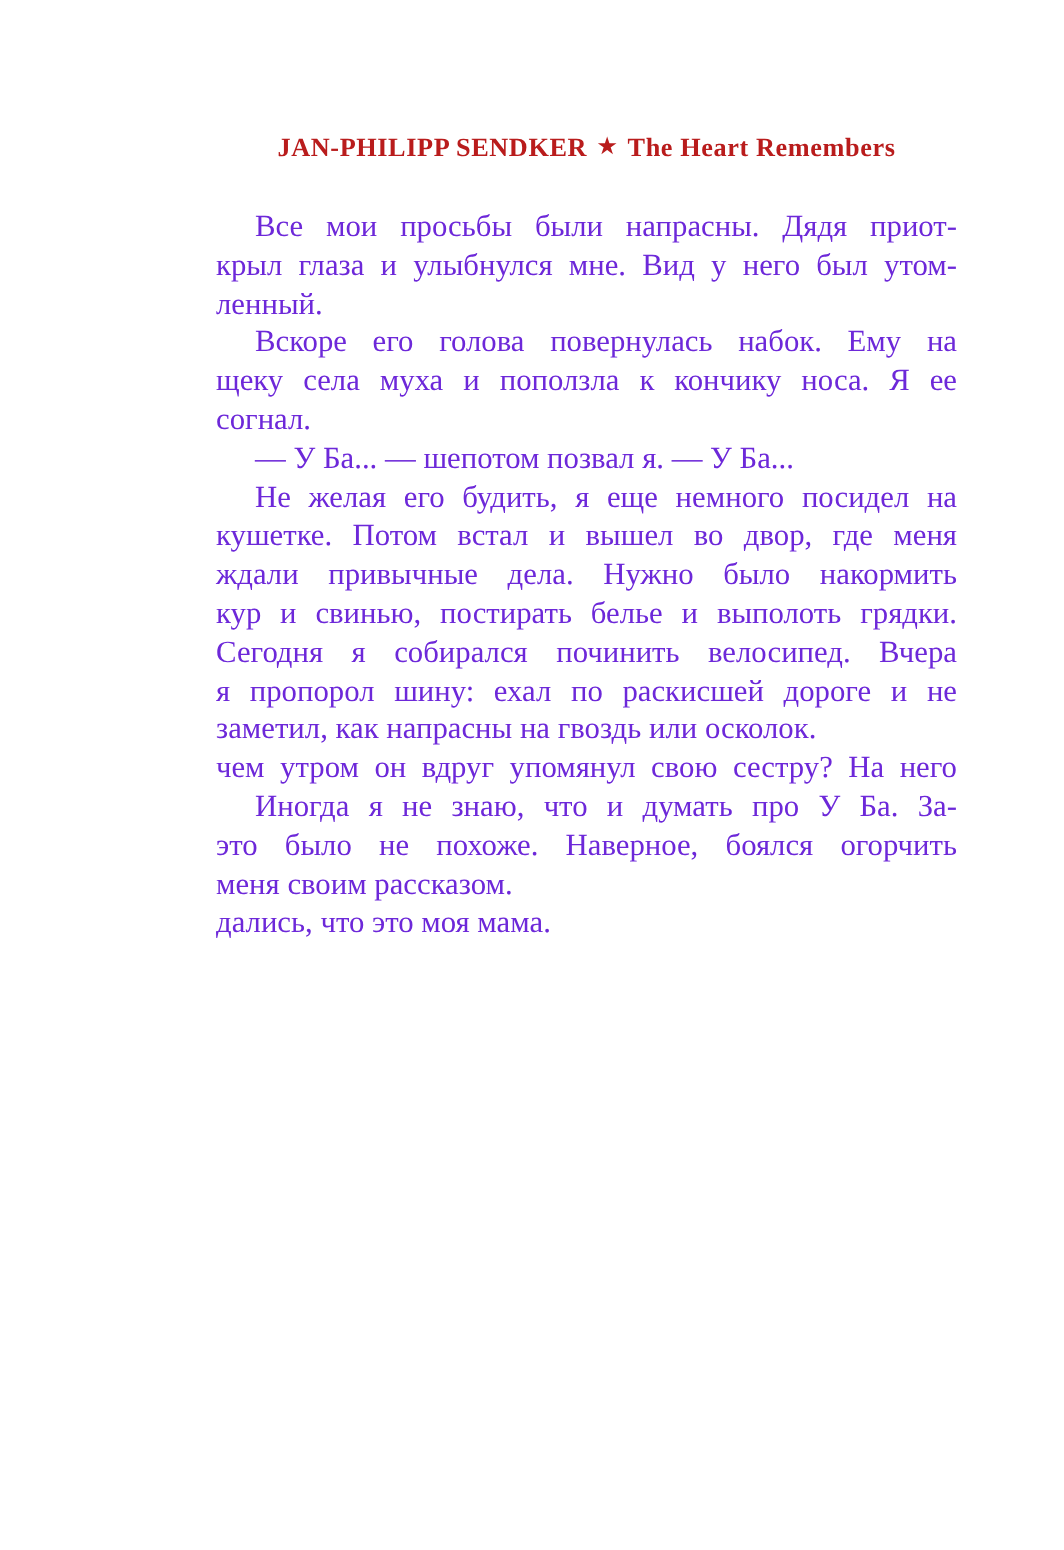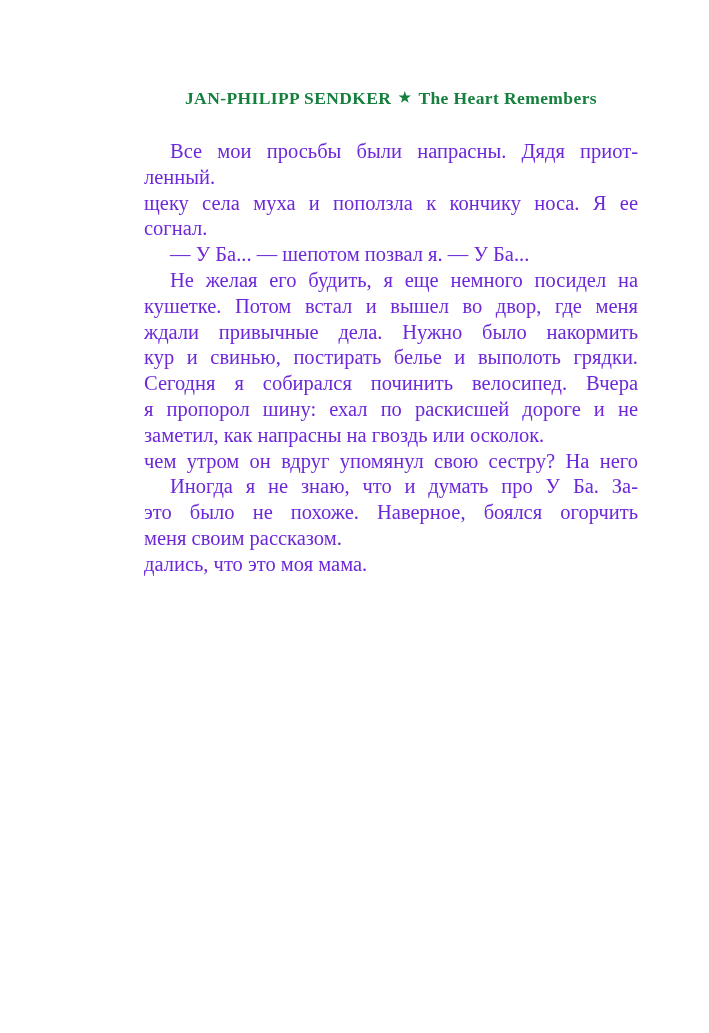--- a/index.html
+++ b/index.html
@@ -17,21 +17,21 @@
   }
   .running-header {
     position: absolute;
     left: 144px;
     top: 88px;
     width: 494px;
     text-align: center;
     font-size: 17.5px;
     font-weight: 600;
     letter-spacing: 0.4px;
-    color: #15803d;
+    color: #b91c1c;
     white-space: nowrap;
   }
   .running-header .star-icon {
     display: inline-block;
     font-size: 14px;
     padding: 0 7px;
     position: relative;
     top: -2px;
   }
   .body-text {
@@ -59,23 +59,25 @@
 </head>
 <body>
 
 <div class="page">
   <div class="running-header">
     <span>JAN-PHILIPP SENDKER</span><span class="star-icon">★</span><span>The Heart Remembers</span>
   </div>
   <div class="body-text">
       <div class="paragraph">
         <div class="text-line line-first">Все мои просьбы были напрасны. Дядя приот-</div>
+        <div class="text-line">крыл глаза и улыбнулся мне. Вид у него был утом-</div>
         <div class="text-line line-last">ленный.</div>
       </div>
       <div class="paragraph">
+        <div class="text-line line-first">Вскоре его голова повернулась набок. Ему на</div>
         <div class="text-line">щеку села муха и поползла к кончику носа. Я ее</div>
         <div class="text-line line-last">согнал.</div>
       </div>
       <div class="paragraph">
         <div class="text-line line-first line-last">— У Ба... — шепотом позвал я. — У Ба...</div>
       </div>
       <div class="paragraph">
         <div class="text-line line-first">Не желая его будить, я еще немного посидел на</div>
         <div class="text-line">кушетке. Потом встал и вышел во двор, где меня</div>
         <div class="text-line">ждали привычные дела. Нужно было накормить</div>

